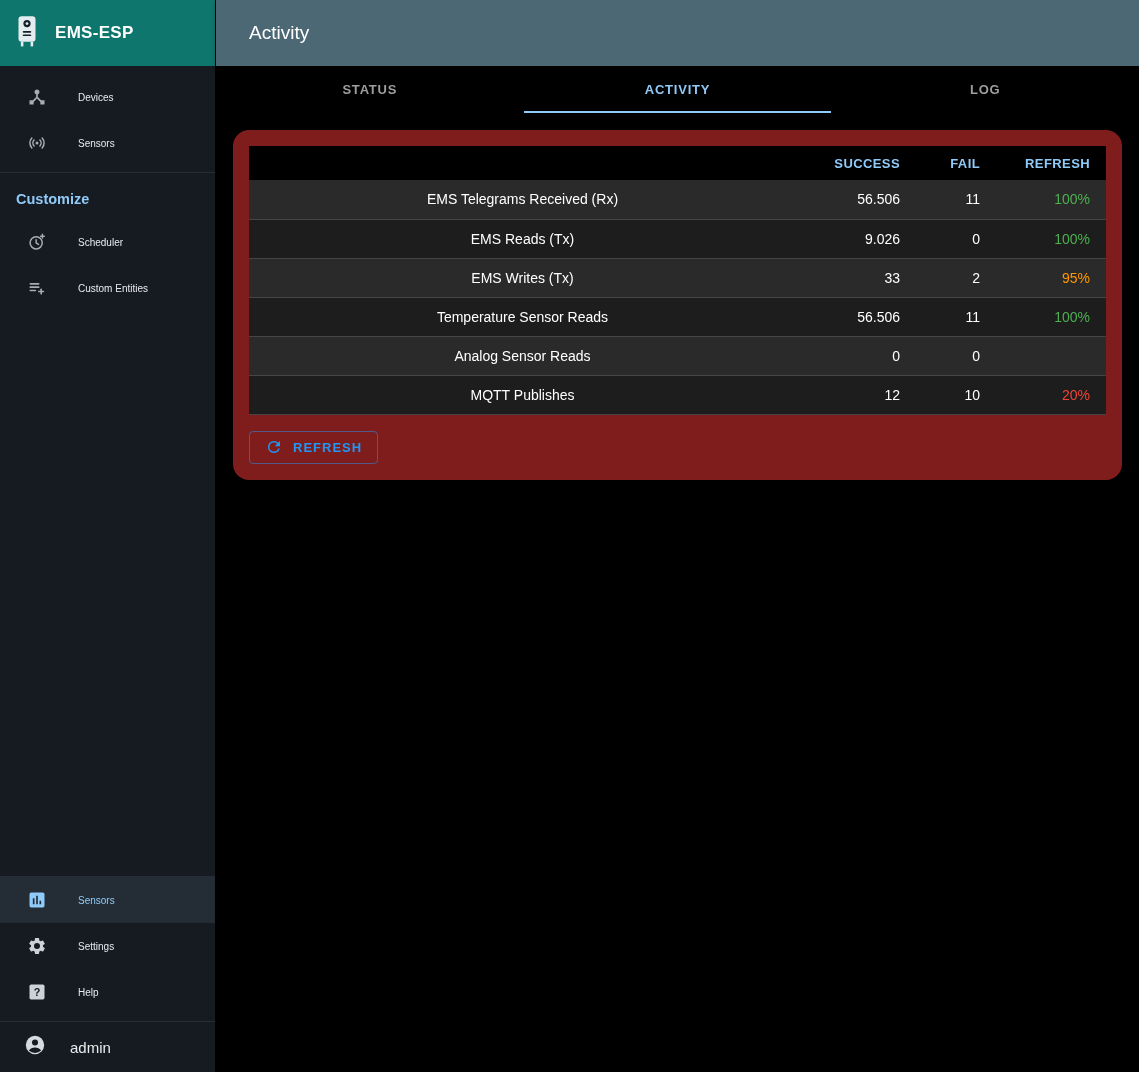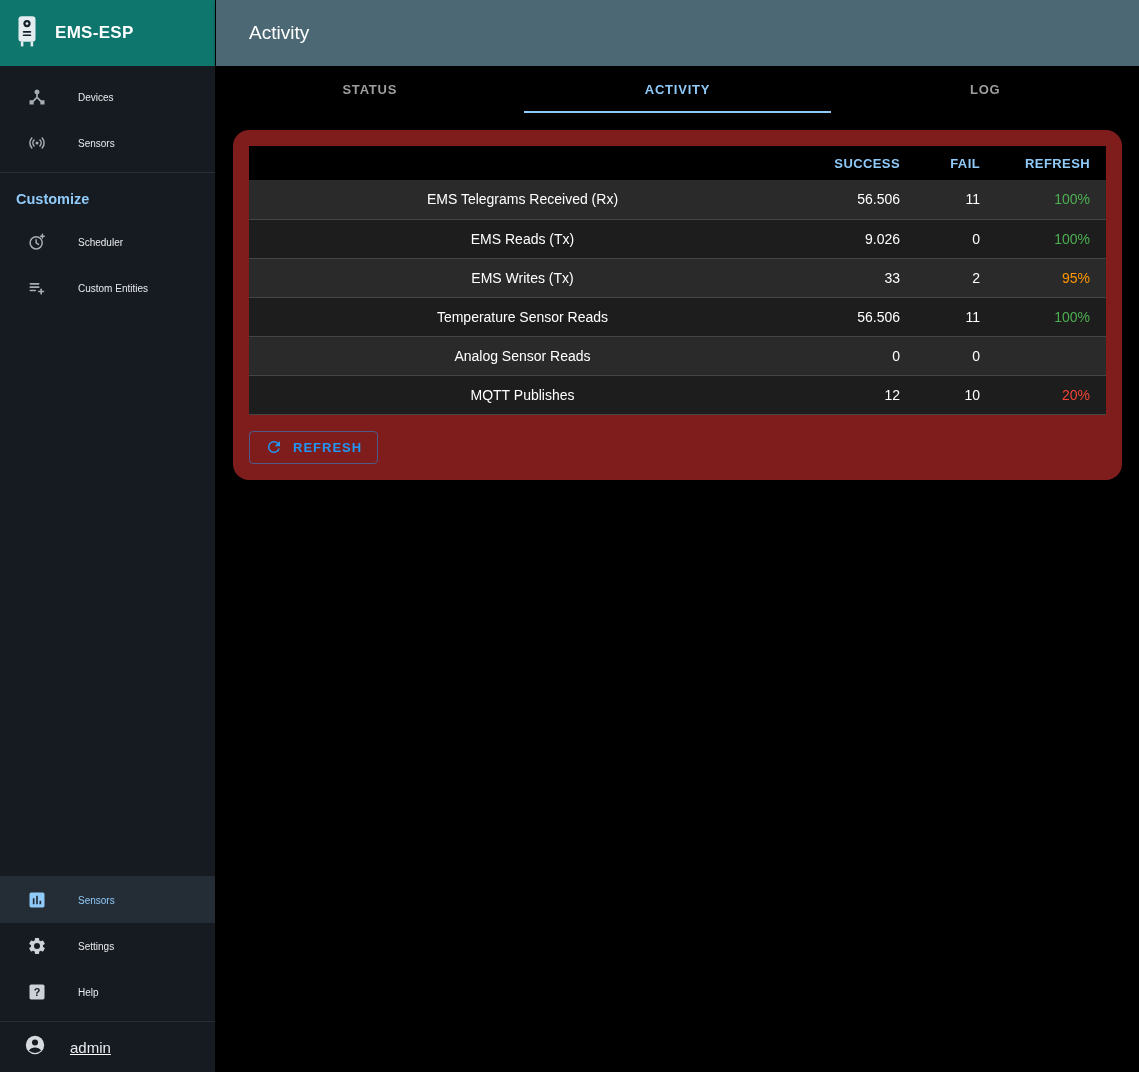--- a/index.html
+++ b/index.html
@@ -43,21 +43,20 @@
     padding: 18px 16px 12px 16px;
     color: var(--accent, #90caf9);
     font-size: 14.5px; font-weight: bold;
   }
   .sidebar-spacer { flex: 1; }
   .user-row {
     height: 50px; min-height: 50px;
     display: flex; align-items: center;
     padding-left: 24px; gap: 24px;
     cursor: pointer;
-    text-decoration: underline;
   }
   .user-row .label { font-size: 15px; color: #e8eaed; }
 
   
   .main { flex: 1; display: flex; flex-direction: column; background: #000; min-width: 0; }
   .appbar {
     height: 66px; min-height: 66px;
     background: var(--appbar-bg, #4c6874);
     display: flex; align-items: center;
     padding: 0 33px;

